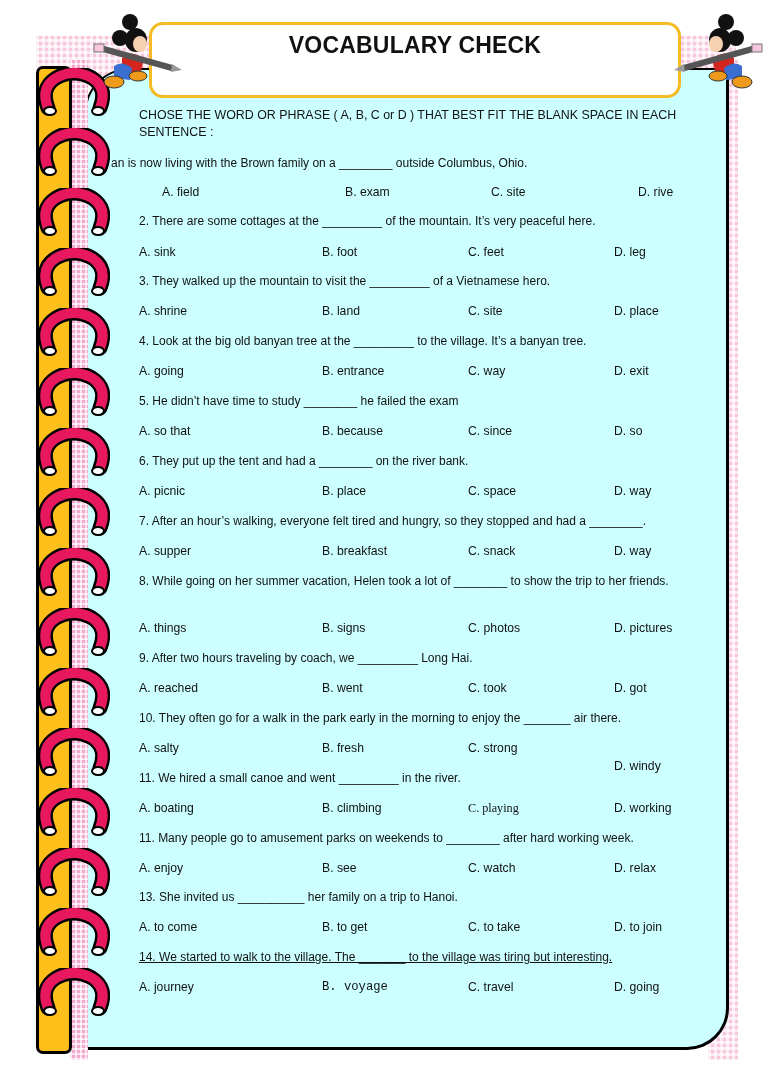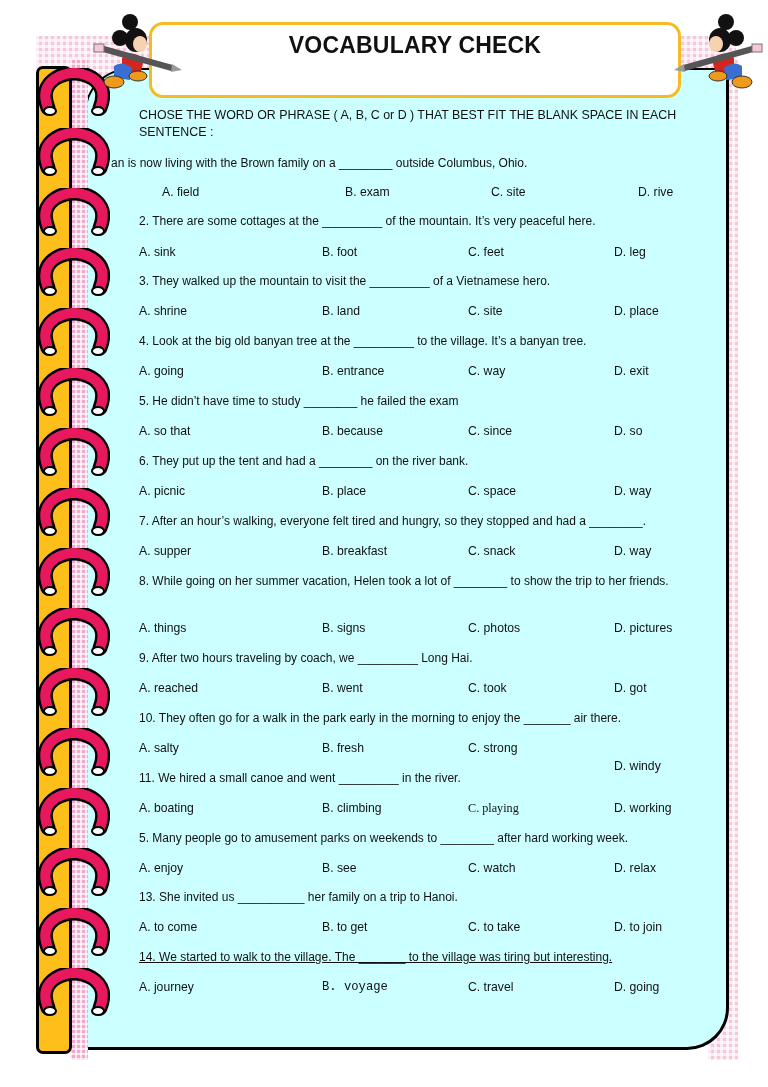--- a/index.html
+++ b/index.html
@@ -300,21 +300,21 @@
     <div class="q" style="top: 710px;">10. They often go for a walk in the park early in the morning to enjoy the _______ air there.</div>
     <div class="opt" style="top: 740px; left: 139px;">A. salty</div>
     <div class="opt" style="top: 740px; left: 322px;">B. fresh</div>
     <div class="opt" style="top: 740px; left: 468px;">C. strong</div>
     <div class="opt" style="top: 740px; left: 614px; margin-top: 18px;">D. windy</div>
     <div class="q" style="top: 770px;">11. We hired a small canoe and went _________ in the river.</div>
     <div class="opt" style="top: 800px; left: 139px;">A. boating</div>
     <div class="opt" style="top: 800px; left: 322px;">B. climbing</div>
     <div class="opt" style="top: 800px; left: 468px; font-family: Liberation Serif, serif;">C. playing</div>
     <div class="opt" style="top: 800px; left: 614px;">D. working</div>
-    <div class="q" style="top: 830px;">5. Many people go to amusement parks on weekends to ________ after hard working week.</div>
+    <div class="q" style="top: 830px;">11. Many people go to amusement parks on weekends to ________ after hard working week.</div>
     <div class="opt" style="top: 860px; left: 139px;">A. enjoy</div>
     <div class="opt" style="top: 860px; left: 322px;">B. see</div>
     <div class="opt" style="top: 860px; left: 468px;">C. watch</div>
     <div class="opt" style="top: 860px; left: 614px;">D. relax</div>
     <div class="q" style="top: 889px;">13. She invited us __________ her family on a trip to Hanoi.</div>
     <div class="opt" style="top: 919px; left: 139px;">A. to come</div>
     <div class="opt" style="top: 919px; left: 322px;">B. to get</div>
     <div class="opt" style="top: 919px; left: 468px;">C. to take</div>
     <div class="opt" style="top: 919px; left: 614px;">D. to join</div>
     <div class="q" style="top: 949px; text-decoration: underline;">14. We started to walk to the village. The _______ to the village was tiring but interesting.</div>

